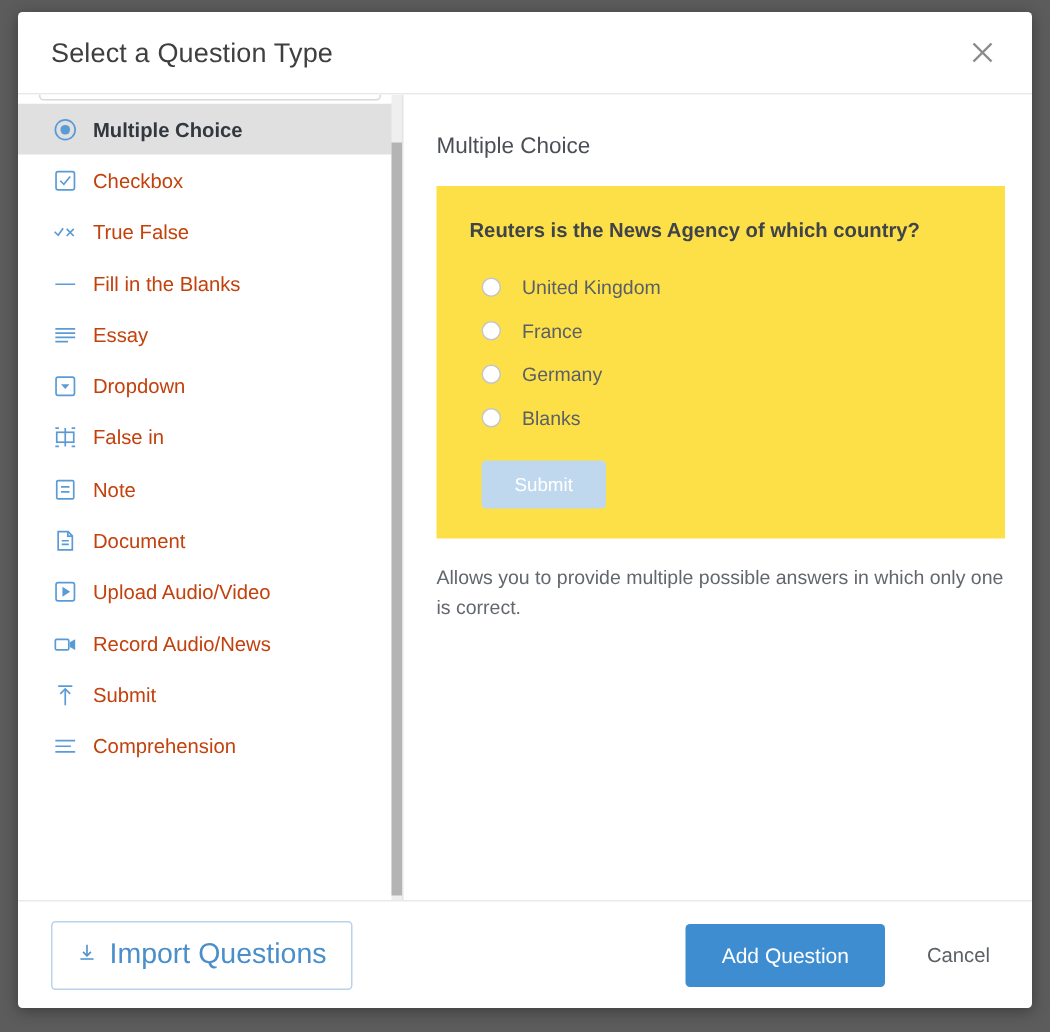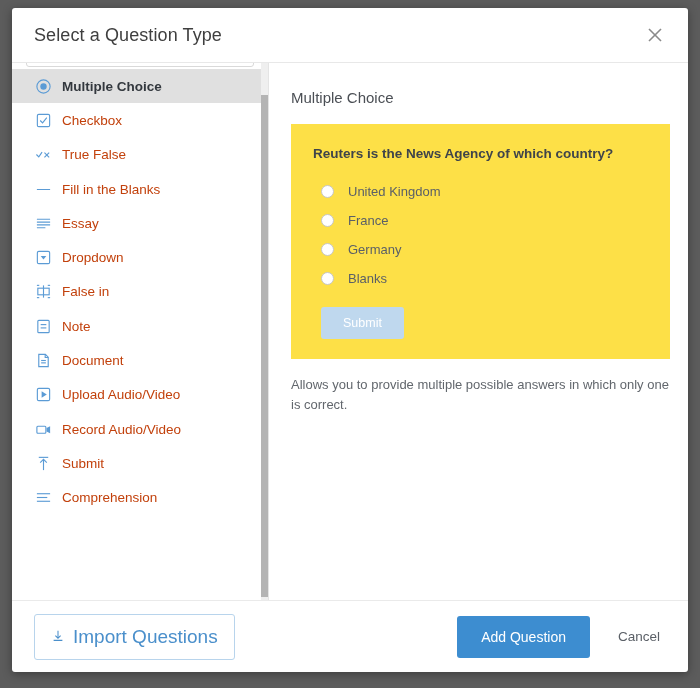--- a/index.html
+++ b/index.html
@@ -377,21 +377,21 @@
             </span>
             <span class="label">Upload Audio/Video</span>
           </div>
           <div class="type-item">
             <span class="ico">
               <svg width="17" height="17" viewBox="0 0 18 18" aria-hidden="true">
                 <rect x="2" y="5.5" width="9.5" height="7.5" rx="1" stroke="currentColor" fill="none" stroke-width="1.2"></rect>
                 <polygon points="12.2,7.5 16,5.5 16,13 12.2,11" fill="currentColor"></polygon>
               </svg>
             </span>
-            <span class="label">Record Audio/Video</span>
+            <span class="label">Record Audio/News</span>
           </div>
           <div class="type-item">
             <span class="ico">
               <svg width="17" height="17" viewBox="0 0 18 18" aria-hidden="true">
                 <line x1="9" y1="16" x2="9" y2="5" stroke="currentColor" fill="none" stroke-width="1.2"></line>
                 <polyline points="5.5,8 9,4.5 12.5,8" stroke="currentColor" fill="none" stroke-width="1.2"></polyline>
                 <line x1="4" y1="2.5" x2="14" y2="2.5" stroke="currentColor" fill="none" stroke-width="1.2"></line>
               </svg>
             </span>
             <span class="label">Submit</span>

